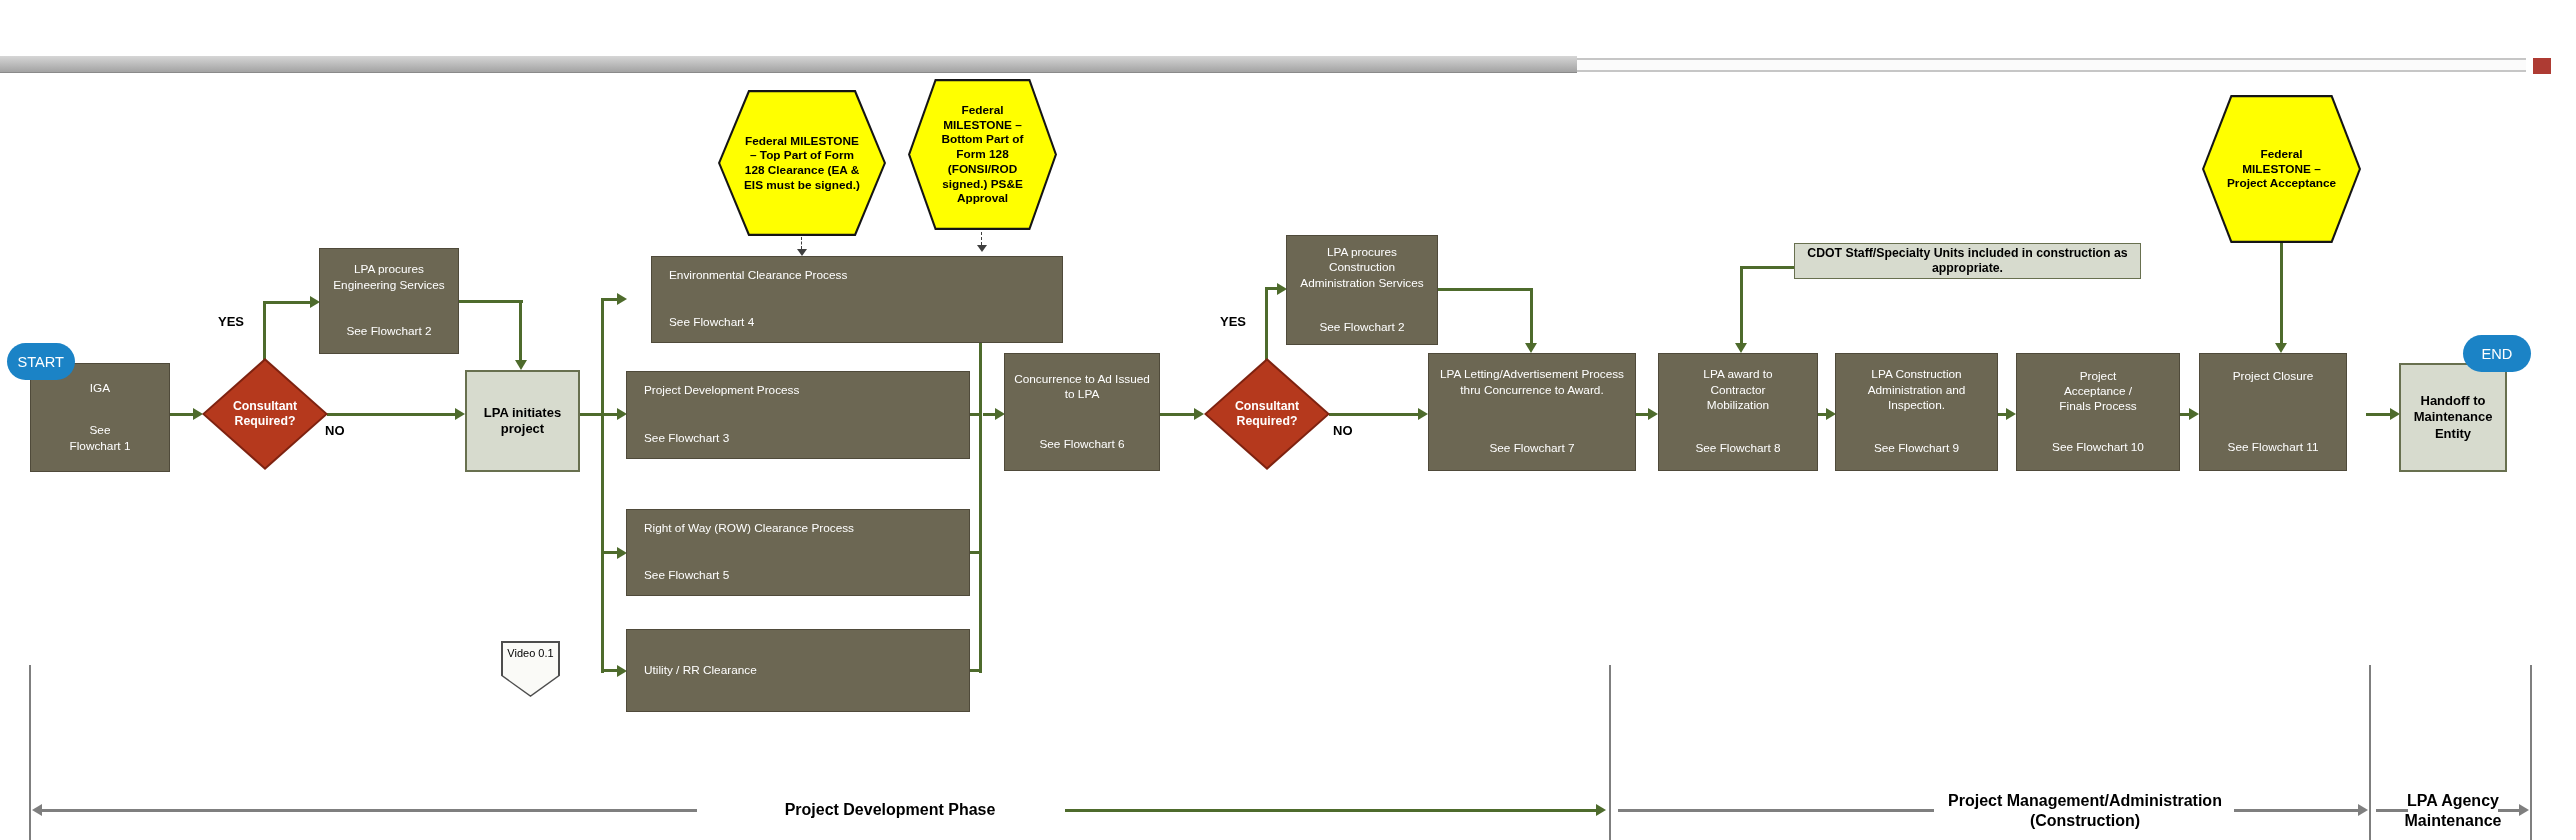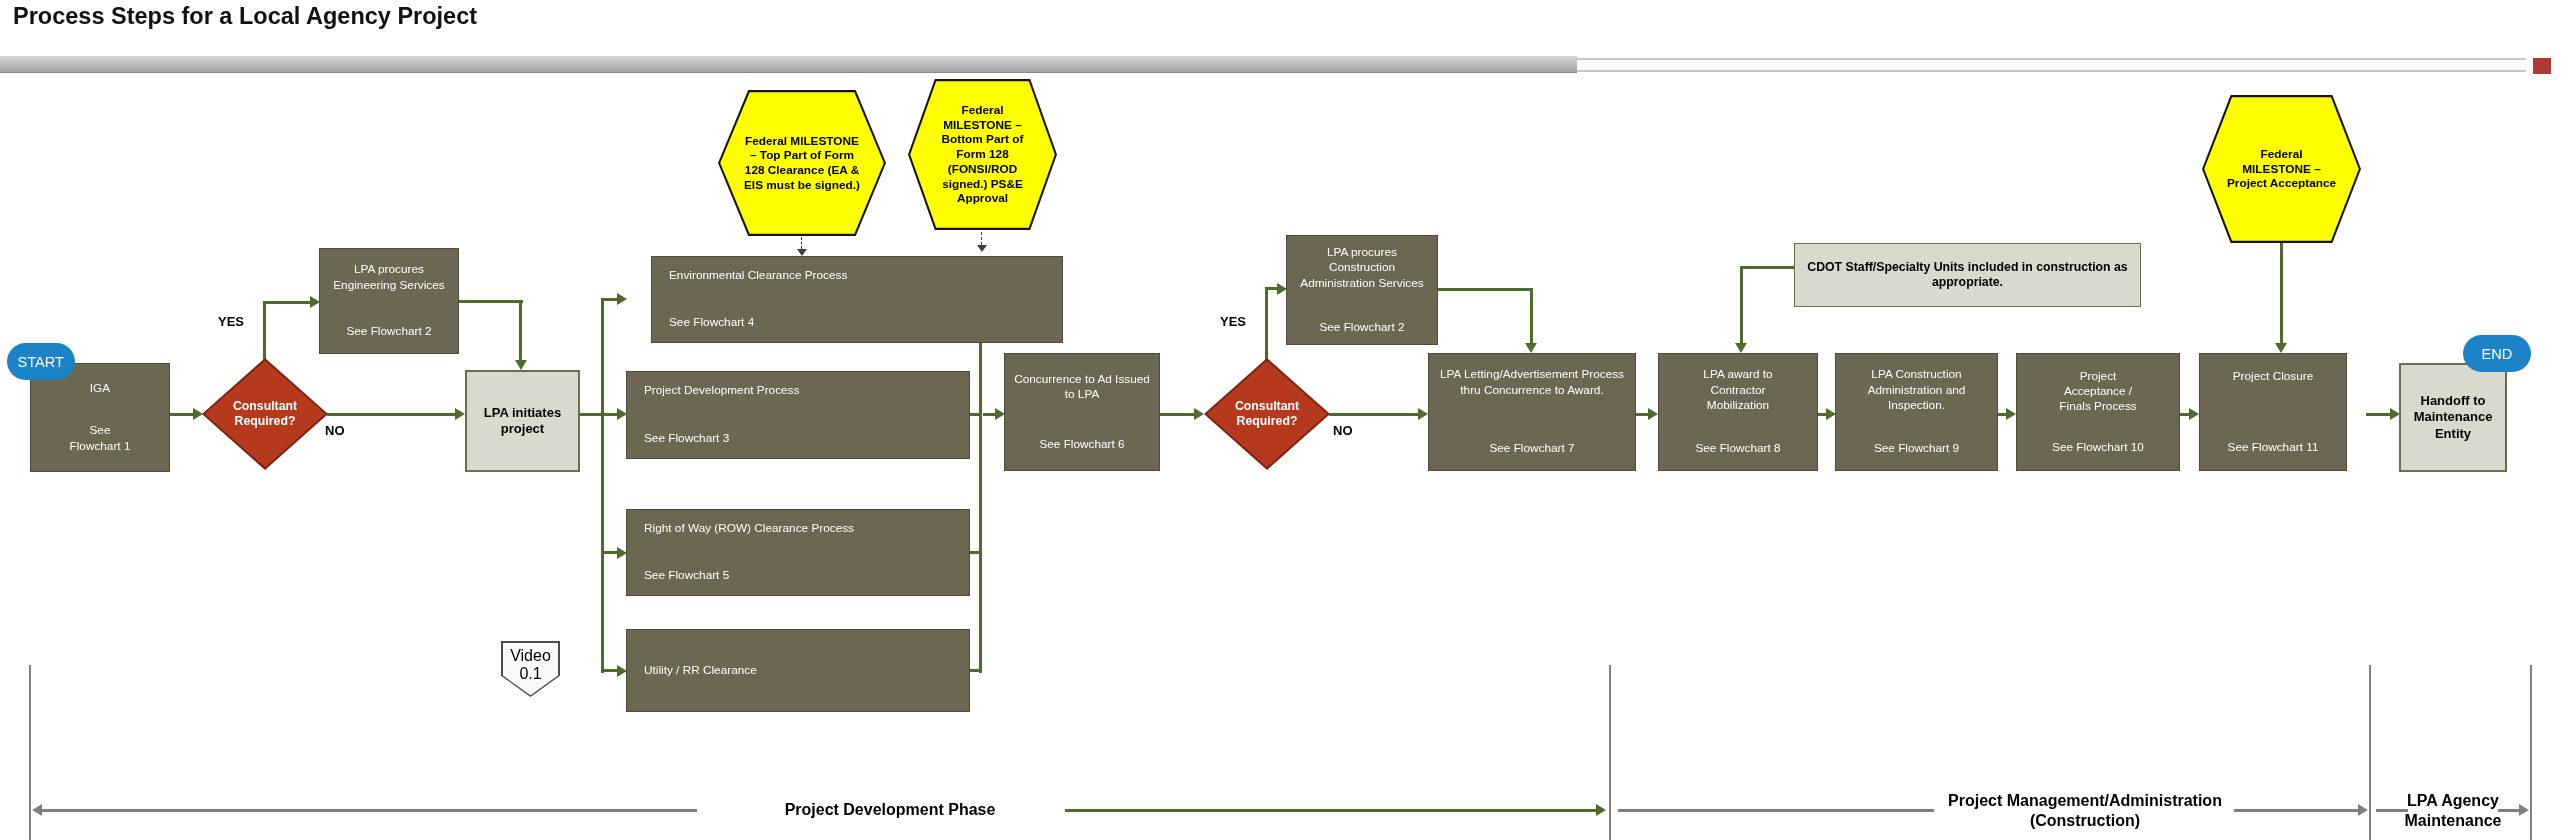--- a/index.html
+++ b/index.html
@@ -31,21 +31,21 @@
   .diamond-o{position:absolute;clip-path:polygon(50% 0,100% 50%,50% 100%,0 50%);background:var(--redb);z-index:3;}
   .diamond-i{position:absolute;inset:2.8px;clip-path:polygon(50% 0,100% 50%,50% 100%,0 50%);
              background:var(--red);display:flex;align-items:center;justify-content:center;
              color:#fff;font-weight:700;font-size:12.3px;text-align:center;padding:0 23.5px;box-sizing:border-box;line-height:1.2;}
   .hex-o{position:absolute;clip-path:polygon(18% 0,82% 0,100% 50%,82% 100%,18% 100%,0 50%);background:#151515;z-index:3;}
   .hex-i{position:absolute;inset:2.2px;clip-path:polygon(18% 0,82% 0,100% 50%,82% 100%,18% 100%,0 50%);
          background:#ffff00;display:flex;align-items:center;justify-content:center;color:#000;
          font-weight:700;font-size:11.8px;line-height:1.25;text-align:center;padding:0 22.4px;box-sizing:border-box;}
   .video-o{position:absolute;clip-path:polygon(0 0,100% 0,100% 62%,50% 100%,0 62%);background:#4d4d4d;z-index:2;}
   .video-i{position:absolute;inset:1.7px;clip-path:polygon(0 0,100% 0,100% 62%,50% 100%,0 62%);
-           background:#fafaf7;color:#000;font-size:16px;text-align:center;padding-top:4.5px;box-sizing:border-box;}
+           background:#fafaf7;color:#000;font-size:11px;text-align:center;padding-top:4.5px;box-sizing:border-box;}
   
   .hl{position:absolute;height:3.4px;background:var(--green);z-index:1;}
   .vl{position:absolute;width:3.4px;background:var(--green);z-index:1;}
   .ar{position:absolute;width:0;height:0;z-index:1;}
   .ar.r{border-top:6.2px solid transparent;border-bottom:6.2px solid transparent;border-left:10px solid var(--green);}
   .ar.d{border-left:6.2px solid transparent;border-right:6.2px solid transparent;border-top:10px solid var(--green);}
   .ar.rg{border-top:6.2px solid transparent;border-bottom:6.2px solid transparent;border-left:10px solid var(--gray);}
   .ar.lg{border-top:6.2px solid transparent;border-bottom:6.2px solid transparent;border-right:10px solid var(--gray);}
   .dash-v{position:absolute;width:0;border-left:1.7px dashed #3f3f3f;z-index:1;}
   .tri-d{position:absolute;width:0;height:0;border-left:5px solid transparent;border-right:5px solid transparent;
@@ -56,21 +56,20 @@
   .ph-gray{position:absolute;height:2.8px;background:var(--gray);z-index:1;}
   .ph-green{position:absolute;height:2.8px;background:var(--green);z-index:1;}
   .phase-label{position:absolute;font-weight:700;font-size:16px;color:#000;text-align:center;line-height:1.25;z-index:2;}
   .ref{display:block;}
 </style>
 </head>
 <body>
 
 <div class="stage">
 
-  <div class="title">Process Steps for a Local Agency Project</div>
 
   <div class="sb-left"></div>
   <div class="sb-right"></div>
   <div class="sb-marker"></div>
 
   <div class="hl" style="left:170px;top:413px;width:23.5px"></div>
   <div class="ar r" style="left:193px;top:408px"></div>
 
   <div class="vl" style="left:263px;top:301px;height:62px"></div>
   <div class="hl" style="left:263px;top:301px;width:48px"></div>
@@ -242,21 +241,21 @@
   </div>
 
   <div class="node light-box" style="left:2399px;top:363px;width:108px;height:109px">
     <span>Handoff to Maintenance Entity</span>
   </div>
 
   <div class="pill" style="left:2463px;top:335px;width:68px;height:37px">
     <span>END</span>
   </div>
 
-  <div class="node light-box" style="left:1794px;top:243px;width:347px;height:64px;border-width:1.7px;font-size:12.3px">
+  <div class="node light-box" style="left:1794px;top:243px;width:347px;height:36px;border-width:1.7px;font-size:12.3px">
     <span>CDOT Staff/Specialty Units included in construction as appropriate.</span>
   </div>
 
   <div class="hex-o" style="left:2202px;top:95px;width:159px;height:148px">
     <div class="hex-i">
       <span>Federal MILESTONE – Project Acceptance</span>
     </div>
   </div>
 
   <div class="tick" style="left:28.6px"></div>

